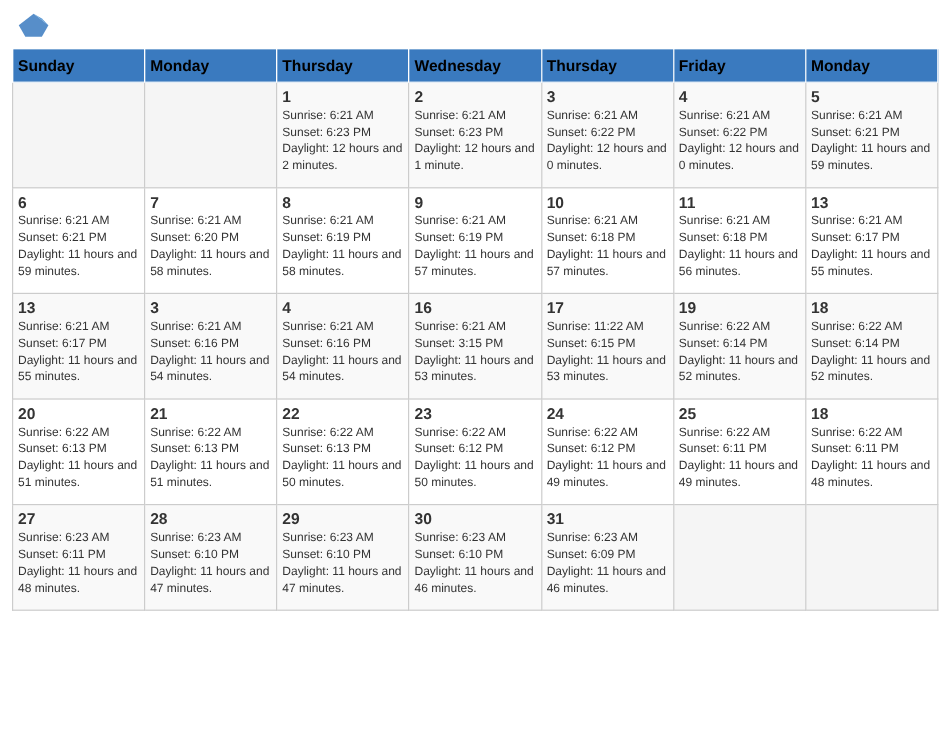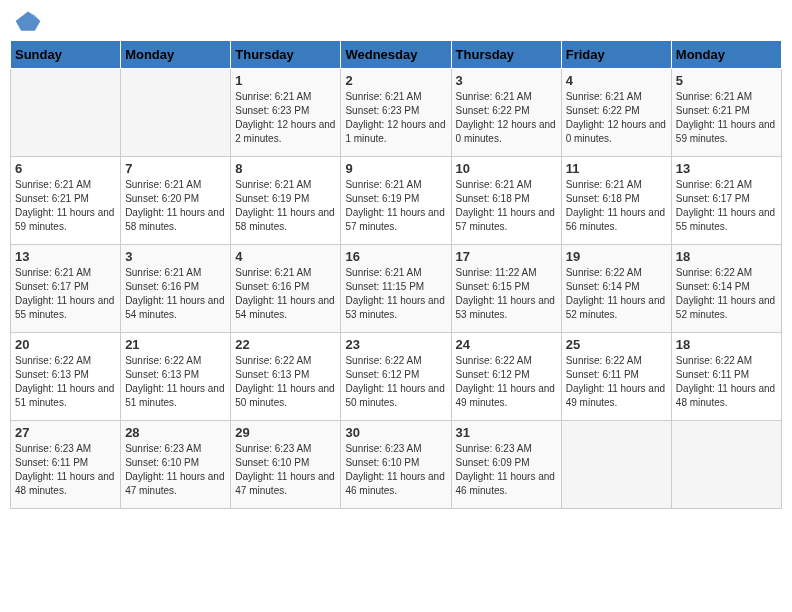--- a/index.html
+++ b/index.html
@@ -216,21 +216,21 @@
         </td>
         <td>
           <span class="day-number">4</span>
           <div class="day-info">Sunrise: 6:21 AM
 Sunset: 6:16 PM
 Daylight: 11 hours and 54 minutes.</div>
         </td>
         <td>
           <span class="day-number">16</span>
           <div class="day-info">Sunrise: 6:21 AM
-Sunset: 11:15 PM
+Sunset: 3:15 PM
 Daylight: 11 hours and 53 minutes.</div>
         </td>
         <td>
           <span class="day-number">17</span>
           <div class="day-info">Sunrise: 11:22 AM
 Sunset: 6:15 PM
 Daylight: 11 hours and 53 minutes.</div>
         </td>
         <td>
           <span class="day-number">19</span>

